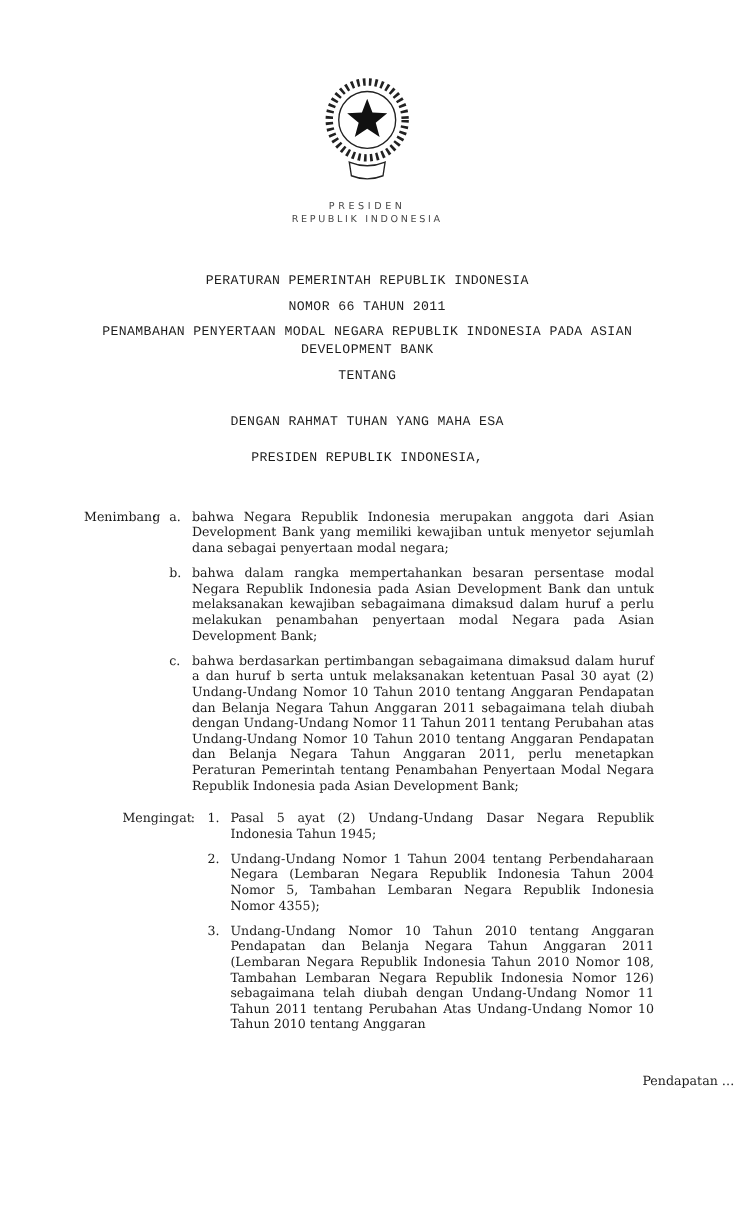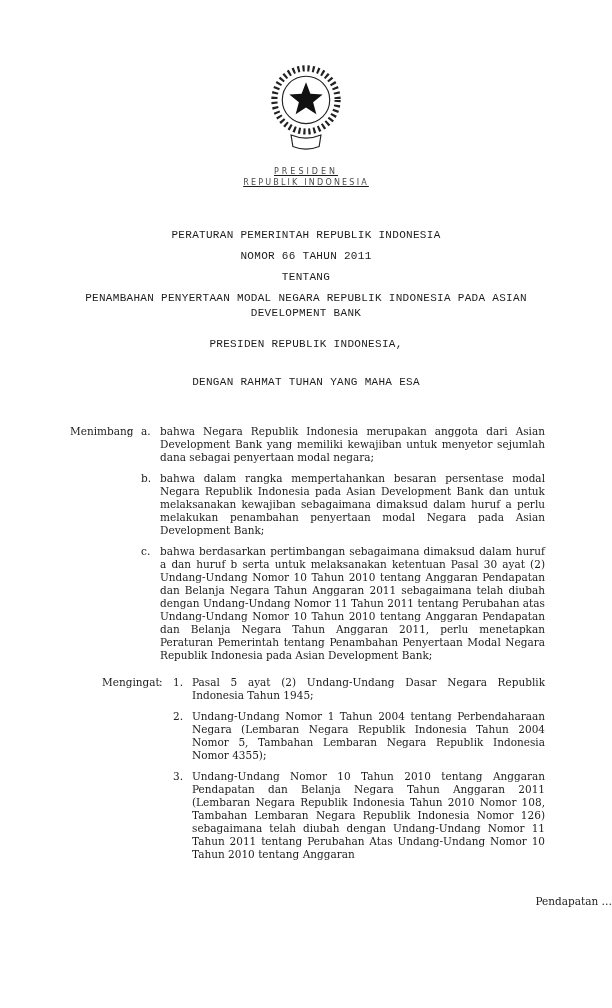--- a/index.html
+++ b/index.html
@@ -9,21 +9,21 @@
     height: 1008px;
     margin: 0 auto;
     background: #ffffff;
     font-family: "DejaVu Serif", "Liberation Serif", serif;
     color: #1c1c1c;
     padding-top: 56px;
     position: relative;
     overflow: hidden;
   }
   
-  .letterhead { text-align: center; text-decoration: underline; }
+  .letterhead { text-align: center; }
   .emblem-wrap { display: flex; justify-content: center; }
   .letterhead-text {
     margin-top: 5px;
     font-family: "DejaVu Sans", "Liberation Sans", sans-serif;
     color: #4a4a4a;
   }
   .letterhead-line1 {
     font-size: 8px;
     letter-spacing: 3px;
     line-height: 11px;
@@ -93,24 +93,24 @@
     </div>
     <div class="letterhead-text">
       <div class="letterhead-line1">PRESIDEN</div>
       <div class="letterhead-line2">REPUBLIK INDONESIA</div>
     </div>
   </header>
 
   <section class="title-block">
     <div class="title-line title-heading">PERATURAN PEMERINTAH REPUBLIK INDONESIA</div>
     <div class="title-line title-number">NOMOR 66 TAHUN 2011</div>
+    <div class="title-line title-subject">PENAMBAHAN PENYERTAAN MODAL NEGARA REPUBLIK INDONESIA PADA ASIAN DEVELOPMENT BANK</div>
     <div class="title-line title-tentang">TENTANG</div>
-    <div class="title-line title-subject">PENAMBAHAN PENYERTAAN MODAL NEGARA REPUBLIK INDONESIA PADA ASIAN DEVELOPMENT BANK</div>
+    <div class="title-line title-invocation">DENGAN RAHMAT TUHAN YANG MAHA ESA</div>
     <div class="title-line title-issuer">PRESIDEN REPUBLIK INDONESIA,</div>
-    <div class="title-line title-invocation">DENGAN RAHMAT TUHAN YANG MAHA ESA</div>
   </section>
 
   <section class="body-block">
 
     <div class="clause">
       <div class="clause-label">Menimbang</div>
       <div class="clause-colon">:</div>
       <div class="clause-items">
         <div class="clause-item">
           <div class="item-marker">a.</div>

